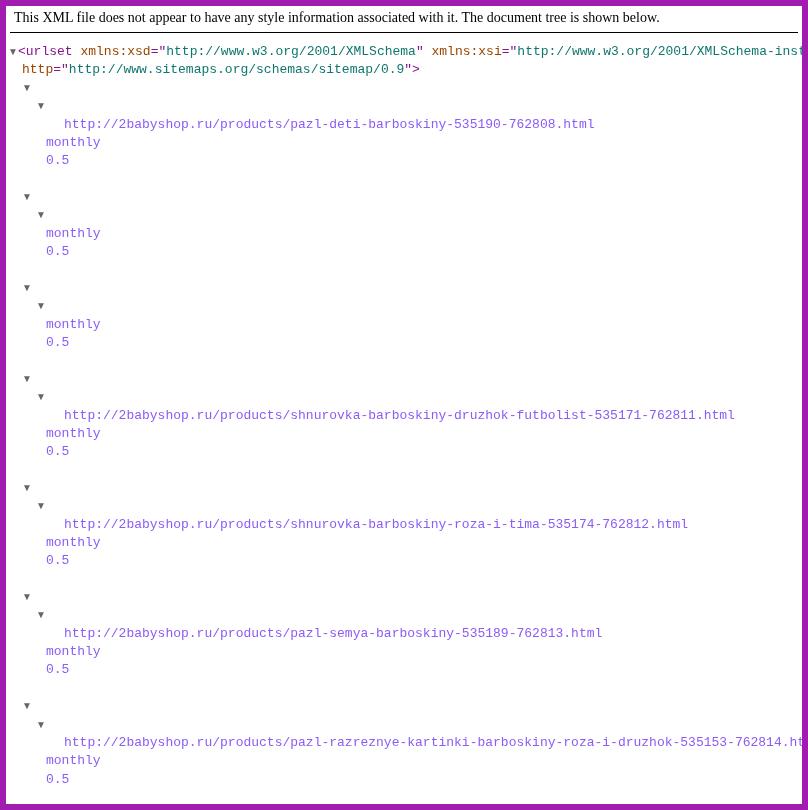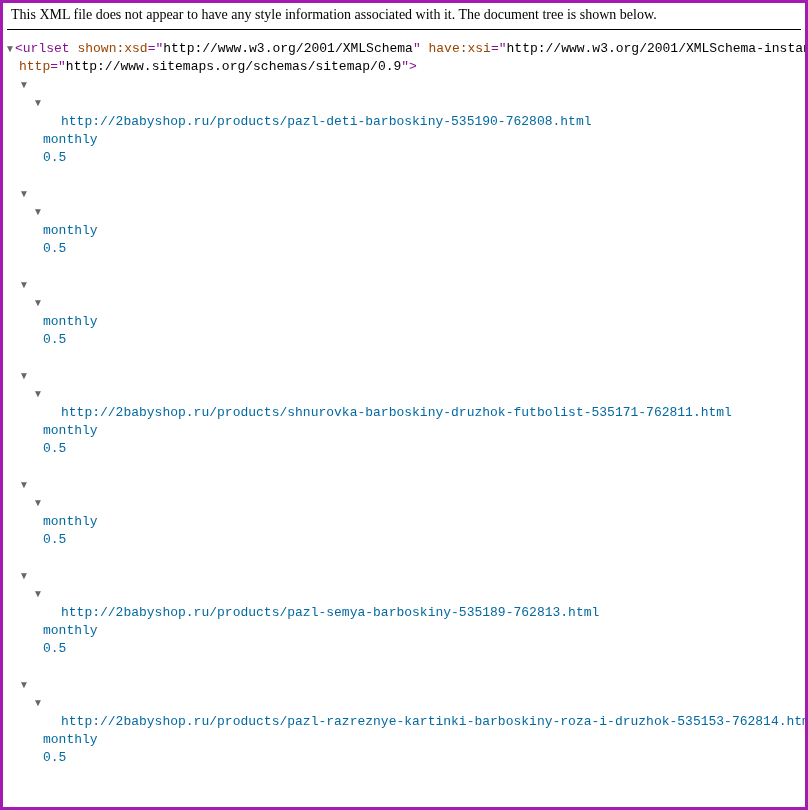--- a/index.html
+++ b/index.html
@@ -4,21 +4,21 @@
 <style>
   * { box-sizing: border-box; }
   body {
     margin: 0;
     padding: 0;
     font-family: "Times New Roman", serif;
     font-size: 13px;
     background: #fff;
   }
   .frame {
-    border: 3px solid #a21caf;
+    border: 6px solid #a21caf;
     width: 808px;
     height: 810px;
     overflow: hidden;
     position: relative;
   }
   .header-msg {
     font-family: "Times New Roman", serif;
     font-size: 14px;
     padding: 4px 4px 6px 4px;
     border-bottom: 1px solid #000;
@@ -36,39 +36,39 @@
     width: 10px;
     color: #666;
     font-family: Arial, sans-serif;
     font-size: 10px;
     cursor: pointer;
     user-select: none;
     vertical-align: middle;
   }
   .tag { color: #881391; }
   .attr-name { color: #994500; }
-  .attr-val { color: #000000; }
-  .text { color: #0369a1; }
+  .attr-val { color: #0f766e; }
+  .text { color: #8b5cf6; }
   .line { padding-left: 0; }
   .indent1 { padding-left: 14px; }
   .indent2 { padding-left: 28px; }
   .indent3 { padding-left: 42px; }
   .txtpad { padding-left: 56px; }
 </style>
 </head>
 <body>
 
 <div class="frame">
 
   <div class="header-msg">This XML file does not appear to have any style information associated with it. The document tree is shown below.</div>
 
   <div class="tree">
 
     <div class="line">
-      <span class="toggle">▼</span><span class="tag">&lt;urlset </span><span class="attr-name">shown:xsd</span><span class="tag">="</span><span class="attr-val">http://www.w3.org/2001/XMLSchema</span><span class="tag">" </span><span class="attr-name">have:xsi</span><span class="tag">="</span><span class="attr-val">http://www.w3.org/2001/XMLSchema-instance</span>
+      <span class="toggle">▼</span><span class="tag">&lt;urlset </span><span class="attr-name">xmlns:xsd</span><span class="tag">="</span><span class="attr-val">http://www.w3.org/2001/XMLSchema</span><span class="tag">" </span><span class="attr-name">xmlns:xsi</span><span class="tag">="</span><span class="attr-val">http://www.w3.org/2001/XMLSchema-instance</span>
     </div>
     <div class="line indent1">
       <span class="attr-name">http</span><span class="tag">="</span><span class="attr-val">http://www.sitemaps.org/schemas/sitemap/0.9</span><span class="tag">"</span><span class="tag">&gt;</span>
     </div>
 
     <div id="entries-container">
         <div class="indent1"><span class="toggle">▼</span><span class="tag"><url></url></span></div>
         <div class="indent2"><span class="toggle">▼</span><span class="tag"><loc></loc></span></div>
         <div class="txtpad"><span class="text">http://2babyshop.ru/products/pazl-deti-barboskiny-535190-762808.html</span></div>
         <div class="indent3"><span class="tag"></span></div>
@@ -89,20 +89,21 @@
         <div class="indent1"><span class="toggle"></span><span class="tag"></span></div>
         <div class="indent1"><span class="toggle">▼</span><span class="tag"><url></url></span></div>
         <div class="indent2"><span class="toggle">▼</span><span class="tag"><loc></loc></span></div>
         <div class="txtpad"><span class="text">http://2babyshop.ru/products/shnurovka-barboskiny-druzhok-futbolist-535171-762811.html</span></div>
         <div class="indent3"><span class="tag"></span></div>
         <div class="indent2"><span class="toggle"></span><span class="tag"><changefreq></changefreq></span><span class="text">monthly</span><span class="tag"></span></div>
         <div class="indent2"><span class="toggle"></span><span class="tag"><priority></priority></span><span class="text">0.5</span><span class="tag"></span></div>
         <div class="indent1"><span class="toggle"></span><span class="tag"></span></div>
         <div class="indent1"><span class="toggle">▼</span><span class="tag"><url></url></span></div>
         <div class="indent2"><span class="toggle">▼</span><span class="tag"><loc></loc></span></div>
+        <div class="txtpad"><span class="text">http://2babyshop.ru/products/shnurovka-barboskiny-roza-i-tima-535174-762812.html</span></div>
         <div class="indent3"><span class="tag"></span></div>
         <div class="indent2"><span class="toggle"></span><span class="tag"><changefreq></changefreq></span><span class="text">monthly</span><span class="tag"></span></div>
         <div class="indent2"><span class="toggle"></span><span class="tag"><priority></priority></span><span class="text">0.5</span><span class="tag"></span></div>
         <div class="indent1"><span class="toggle"></span><span class="tag"></span></div>
         <div class="indent1"><span class="toggle">▼</span><span class="tag"><url></url></span></div>
         <div class="indent2"><span class="toggle">▼</span><span class="tag"><loc></loc></span></div>
         <div class="txtpad"><span class="text">http://2babyshop.ru/products/pazl-semya-barboskiny-535189-762813.html</span></div>
         <div class="indent3"><span class="tag"></span></div>
         <div class="indent2"><span class="toggle"></span><span class="tag"><changefreq></changefreq></span><span class="text">monthly</span><span class="tag"></span></div>
         <div class="indent2"><span class="toggle"></span><span class="tag"><priority></priority></span><span class="text">0.5</span><span class="tag"></span></div>

